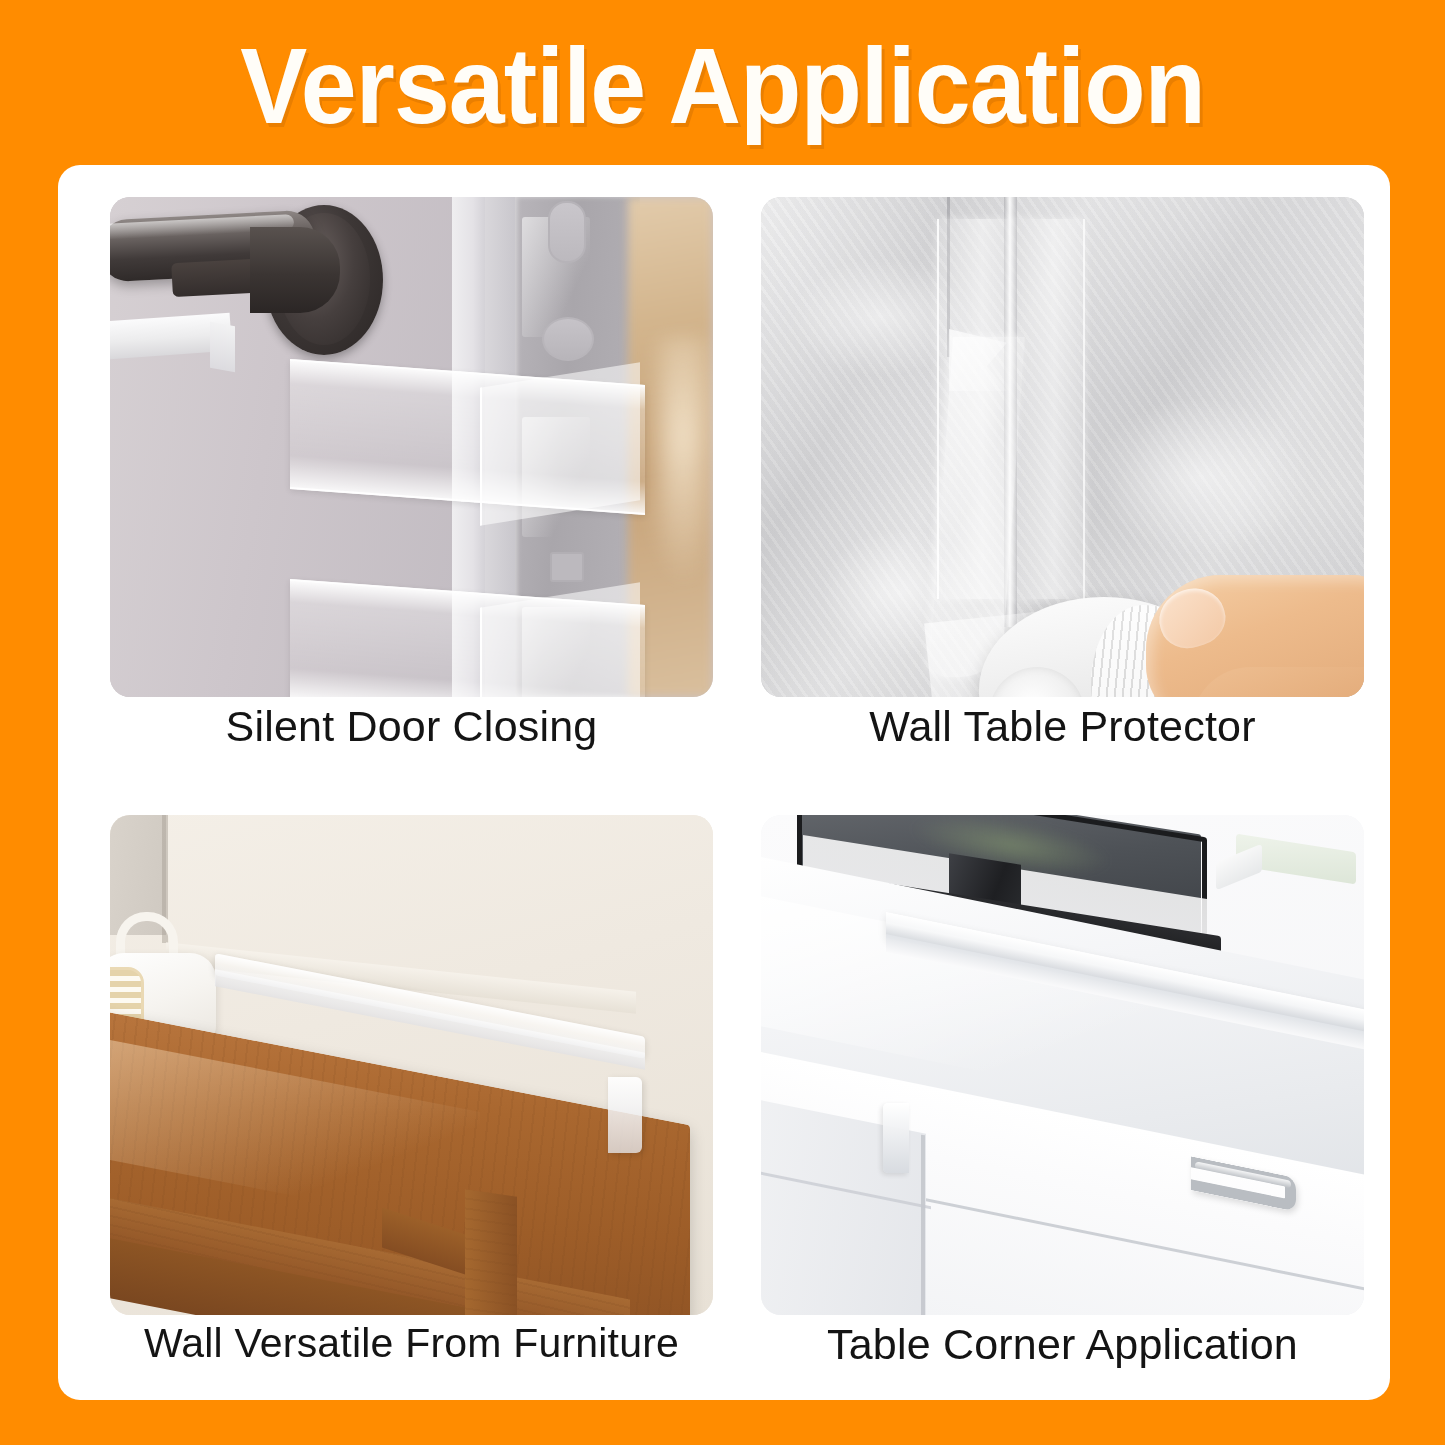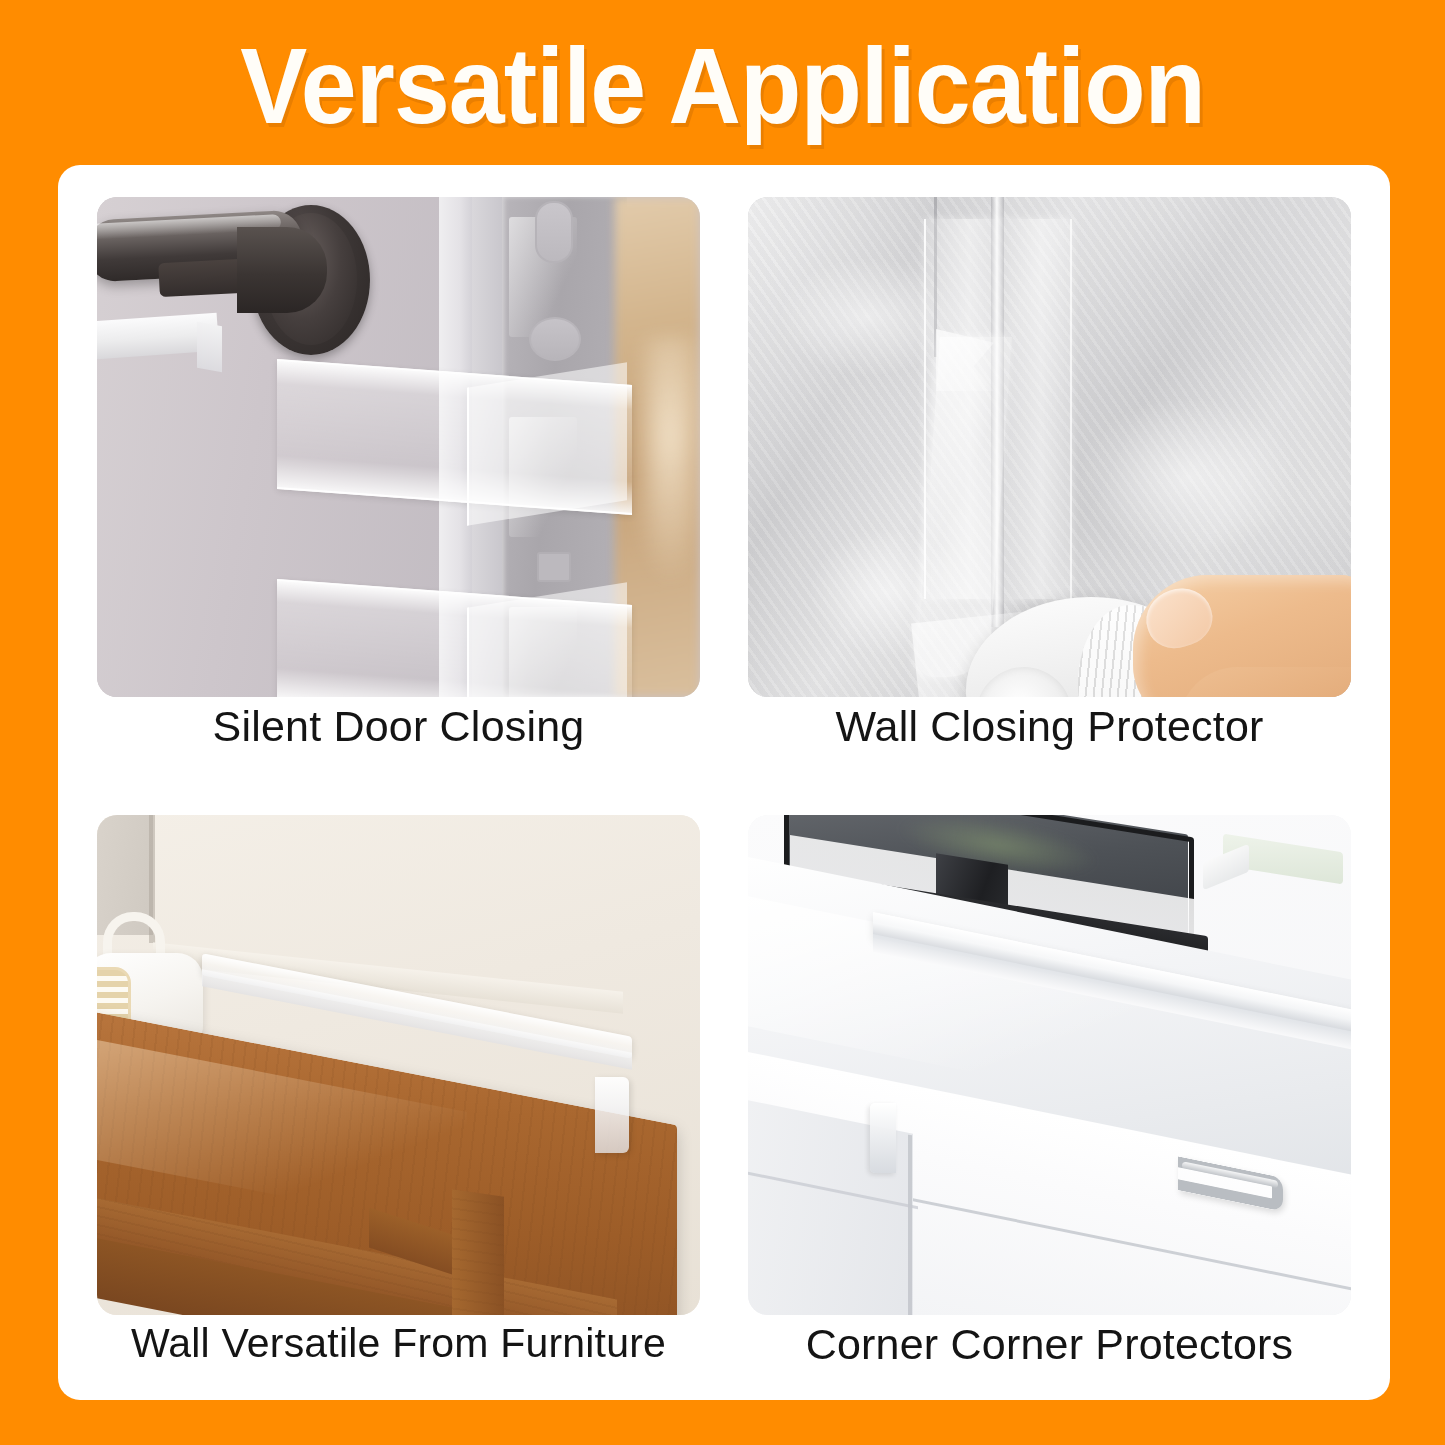--- a/index.html
+++ b/index.html
@@ -46,21 +46,21 @@
     left: 58px;
     top: 165px;
     width: 1332px;
     height: 1235px;
     background: #FFFFFF;
     border-radius: 22px;
   }
 
   .grid {
     position: absolute;
-    left: 39px;
+    left: 52px;
     top: 32px;
     width: 1254px;
     height: 1180px;
     display: grid;
     grid-template-columns: 603px 603px;
     grid-template-rows: 562px 562px;
     column-gap: 48px;
     row-gap: 56px;
   }
 
@@ -561,21 +561,21 @@
         <div class="tape-lift"></div>
         <div class="tape-notch"></div>
         <div class="tape-strip-out"></div>
         <div class="tape-roll"></div>
         <div class="roll-rings"></div>
         <div class="roll-core"></div>
         <div class="finger"></div>
         <div class="finger2"></div>
         <div class="nail"></div>
       </div>
-      <div class="caption">Wall Closing Protector</div>
+      <div class="caption">Wall Table Protector</div>
     </div>
 
     <div class="cell">
       <div class="photo p3">
         <div class="wall3"></div>
         <div class="wall-left"></div>
         <div class="wall-corner"></div>
         <div class="baseboard"></div>
         <div class="speaker-handle"></div>
         <div class="speaker"></div>
@@ -612,17 +612,17 @@
         <div class="edge-guard-low"></div>
         <div class="cab-front"></div>
         <div class="cab-side"></div>
         <div class="cab-side-edge"></div>
         <div class="guard-endcap"></div>
         <div class="drawer-line"></div>
         <div class="drawer-line2"></div>
         <div class="handle"></div>
         <div class="handle-sheen"></div>
       </div>
-      <div class="caption">Corner Corner Protectors</div>
+      <div class="caption">Table Corner Application</div>
     </div>
 
   </div>
 </div>
 
 </body></html>

